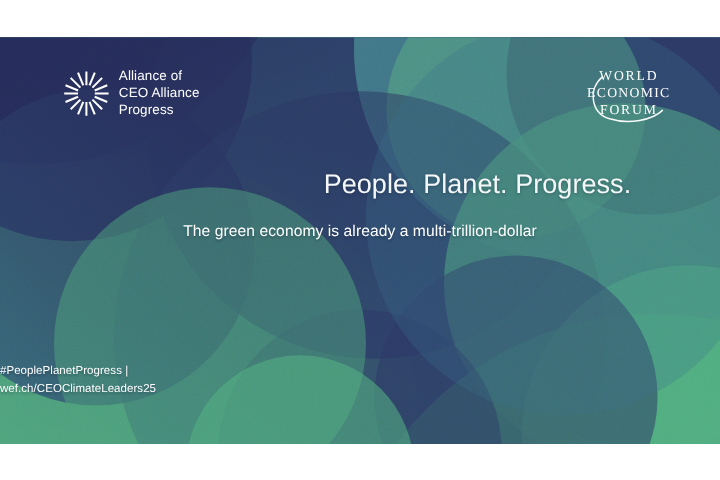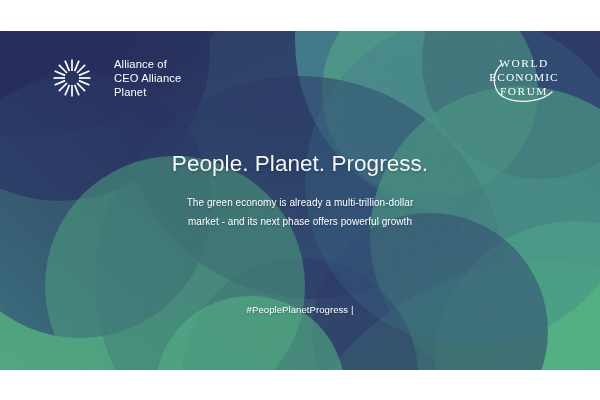--- a/index.html
+++ b/index.html
@@ -7,42 +7,42 @@
        font-family:"Liberation Sans","DejaVu Sans",sans-serif;
        -webkit-font-smoothing:antialiased;}
 
   .canvas{position:absolute;left:0;top:31px;width:600px;height:339px;overflow:hidden;
           background:#2c6a6e;}
   .bgsvg{position:absolute;left:0;top:0;width:600px;height:339px;display:block;}
 
   .grain{position:absolute;inset:0;opacity:.11;mix-blend-mode:overlay;pointer-events:none;}
 
   
-  .alliance{position:absolute;left:52px;top:57px;display:flex;align-items:center;gap:22px;}
+  .alliance{position:absolute;left:52px;top:57px;display:flex;align-items:center;gap:7px;}
   .burst{width:40px;height:40px;flex:0 0 40px;display:block;}
   .alliance-text{color:#ffffff;font-size:11.2px;line-height:14.2px;letter-spacing:.01em;
                  white-space:nowrap;font-weight:400;}
 
   
   .wef{position:absolute;right:24px;top:52px;width:104px;height:56px;text-align:right;}
   .wefsvg{width:104px;height:56px;display:block;}
 
   
   .copy{position:absolute;left:0;right:0;top:136px;text-align:center;padding:0 70px;
         box-sizing:border-box;}
   .headline{color:#f4f7f8;font-size:22.5px;line-height:27px;font-weight:400;
-            letter-spacing:.002em;margin:14px;
-            text-shadow:0 1px 3px rgba(10,20,40,.30);}
-  .body-copy{margin:16px 0 16px 0;color:#ffffff;font-size:10px;line-height:19.3px;
+            letter-spacing:.002em;margin:4px;
+            text-shadow:0 1px 3px rgba(10,20,40,.30);text-align:right;}
+  .body-copy{margin:16px 0 16px 0;color:#ffffff;font-size:13px;line-height:19.3px;
              font-weight:400;letter-spacing:.005em;
              text-shadow:0 1px 2px rgba(10,20,40,.28);}
   .body-copy span{display:block;}
 
   
-  .footer{position:absolute;left:0;right:0;top:303px;text-align:center;}
+  .footer{position:absolute;left:0;right:0;top:303px;}
   .footer span{display:block;color:#ffffff;font-size:9.6px;line-height:14.6px;
                letter-spacing:.004em;text-shadow:0 1px 2px rgba(10,20,40,.30);}
 </style>
 </head>
 <body>
 
 <div class="canvas">
 
   <svg class="bgsvg" viewBox="0 0 600 339" preserveAspectRatio="none">
     <defs>
@@ -147,36 +147,36 @@
 
       <line x1="2.6" y1="13.0" x2="13.1" y2="17.4"></line>
       <line x1="26.9" y1="22.6" x2="37.4" y2="27.0"></line>
       <line x1="2.6" y1="27.0" x2="13.1" y2="22.6"></line>
       <line x1="26.9" y1="17.4" x2="37.4" y2="13.0"></line>
     </g>
   </svg>
   <div class="alliance-text">
     <div>Alliance of</div>
     <div>CEO Alliance</div>
-    <div>Planet</div>
+    <div>Progress</div>
   </div>
 </div>
 
 <div class="wef">
   <svg class="wefsvg" viewBox="0 0 104 56">
     <path d="M30 12 C 18 22, 20 42, 36 47 C 52 52, 72 48, 80 40" fill="none" stroke="#ffffff" stroke-width="1.25" stroke-linecap="round" opacity=".95"></path>
     <text x="52" y="15" text-anchor="middle" fill="#ffffff" font-family="'Liberation Serif','DejaVu Serif',serif" font-size="11.4" letter-spacing="1.5">WORLD</text>
     <text x="52" y="29" text-anchor="middle" fill="#ffffff" font-family="'Liberation Serif','DejaVu Serif',serif" font-size="11.4" letter-spacing="1.1">ECONOMIC</text>
     <text x="52" y="43" text-anchor="middle" fill="#ffffff" font-family="'Liberation Serif','DejaVu Serif',serif" font-size="11.4" letter-spacing="1.5">FORUM</text>
   </svg>
 </div>
 
 <div class="copy">
   <div class="headline">People. Planet. Progress.</div>
   <div class="body-copy">
     <span>The green economy is already a multi-trillion-dollar</span>
-    <span>market - and its next phase offers powerful growth</span>
   </div>
 </div>
 
 <div class="footer">
   <span>#PeoplePlanetProgress |</span>
+  <span>wef.ch/CEOClimateLeaders25</span>
 </div>
 
 </body></html>

